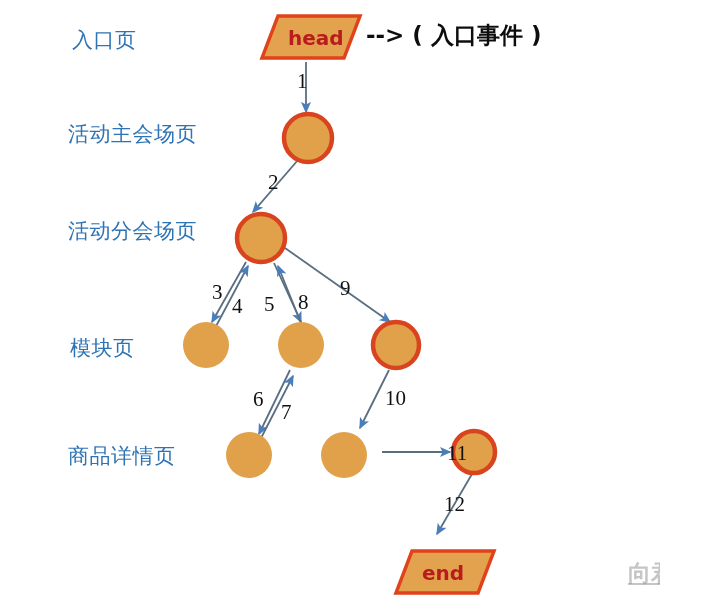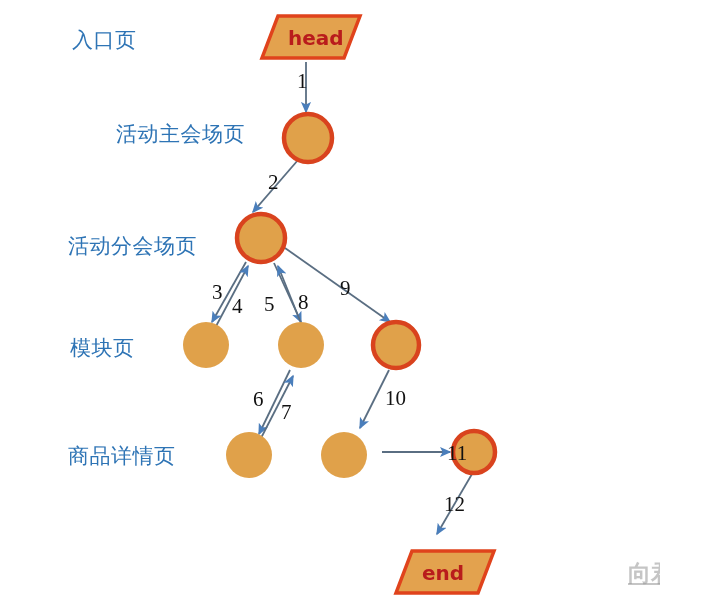--- a/index.html
+++ b/index.html
@@ -119,22 +119,22 @@
         </g>
       </g>
     <g id="terminators-layer">
         <polygon points="278,16 360,16 344,58 262,58" fill="#E3A24E" stroke="#E0431C" stroke-width="3.5"></polygon>
         <polygon points="412,551 494,551 478,593 396,593" fill="#E3A24E" stroke="#E0431C" stroke-width="3.5"></polygon>
       </g>
   </svg>
 
   <div id="row-labels">
       <div class="row-label" style="left: 72px; top: 26px;">入口页</div>
-      <div class="row-label" style="left: 68px; top: 120px; margin-left: 48px;">活动主会场页</div>
-      <div class="row-label" style="left: 68px; top: 232px;">活动分会场页</div>
+      <div class="row-label" style="left: 68px; top: 120px;">活动主会场页</div>
+      <div class="row-label" style="left: 68px; top: 217px;">活动分会场页</div>
       <div class="row-label" style="left: 70px; top: 334px; text-align: right;">模块页</div>
       <div class="row-label" style="left: 68px; top: 442px;">商品详情页</div>
     </div>
   <div id="edge-numbers">
       <div class="edge-num" style="left: 297px; top: 69px;">1</div>
       <div class="edge-num" style="left: 268px; top: 170px;">2</div>
       <div class="edge-num" style="left: 212px; top: 280px;">3</div>
       <div class="edge-num" style="left: 232px; top: 294px;">4</div>
       <div class="edge-num" style="left: 264px; top: 292px;">5</div>
       <div class="edge-num" style="left: 253px; top: 387px;">6</div>
@@ -143,17 +143,18 @@
       <div class="edge-num" style="left: 340px; top: 276px;">9</div>
       <div class="edge-num" style="left: 385px; top: 386px;">10</div>
       <div class="edge-num" style="left: 399px; top: 441px; margin-left: 48px;">11</div>
       <div class="edge-num" style="left: 444px; top: 492px;">12</div>
     </div>
   <div id="terminator-labels">
       <div class="term-label" style="left: 288px; top: 26px;">head</div>
       <div class="term-label" style="left: 422px; top: 561px; text-align: center;">end</div>
     </div>
 
+  <div class="event-text" style="left:366px; top:20px;">--&gt; ( 入口事件 )</div>
 
 
   <div class="watermark" style="left:628px; top:558px;">向君</div>
 
 </div>
 
 </body></html>

